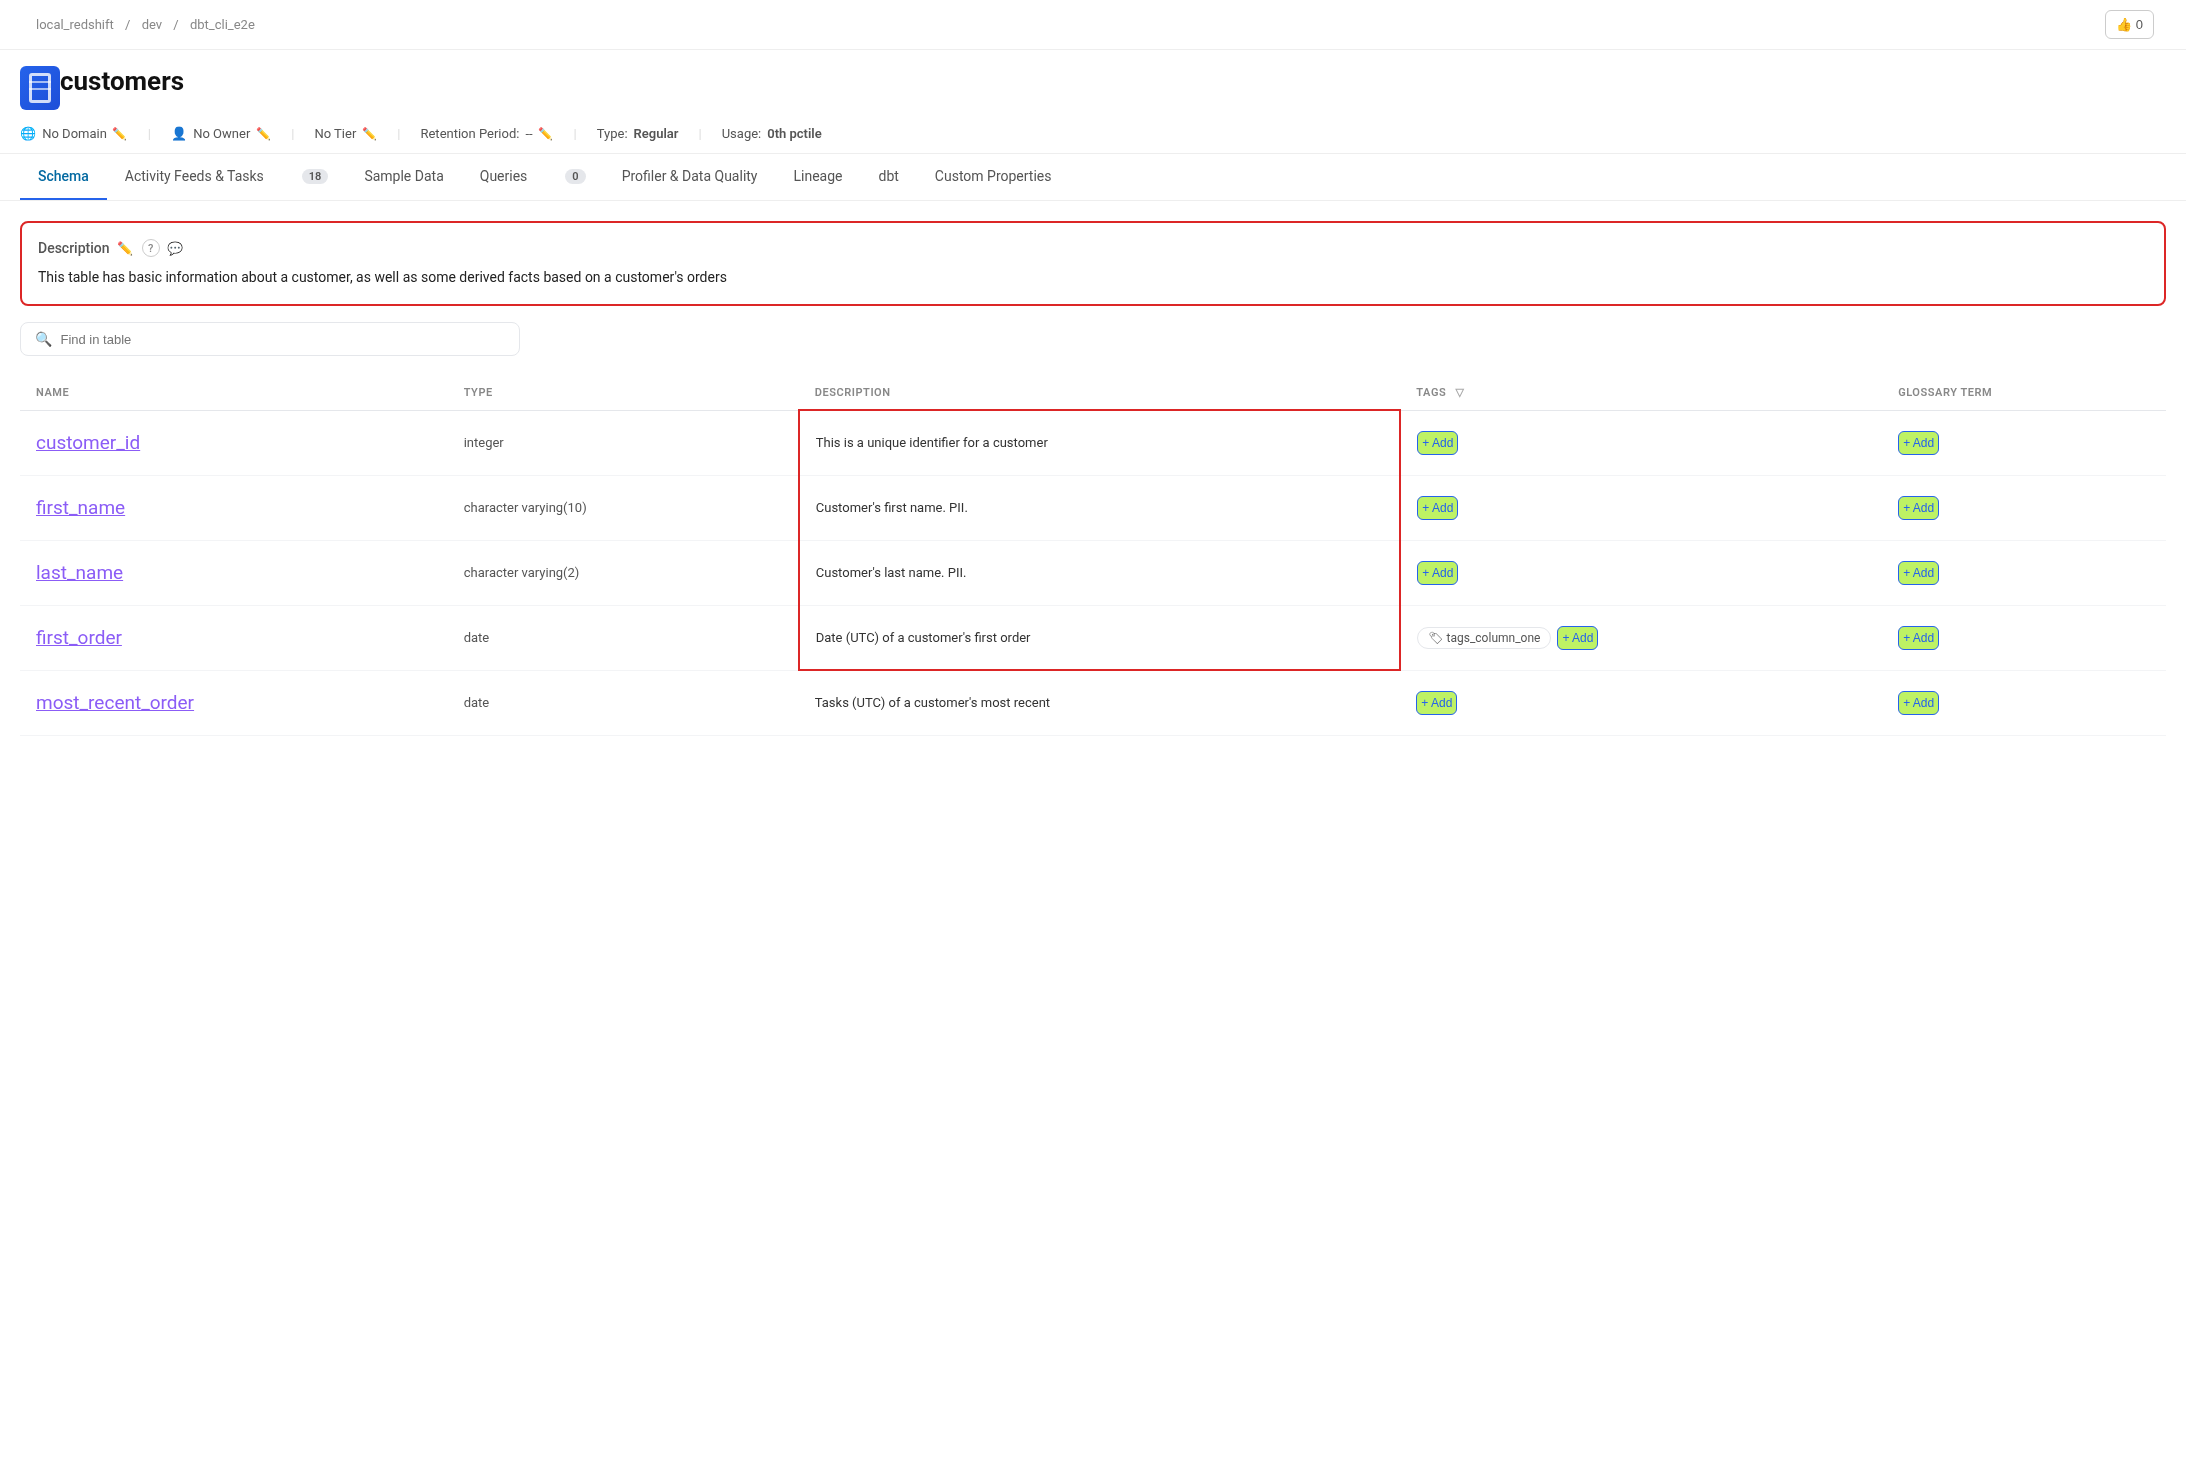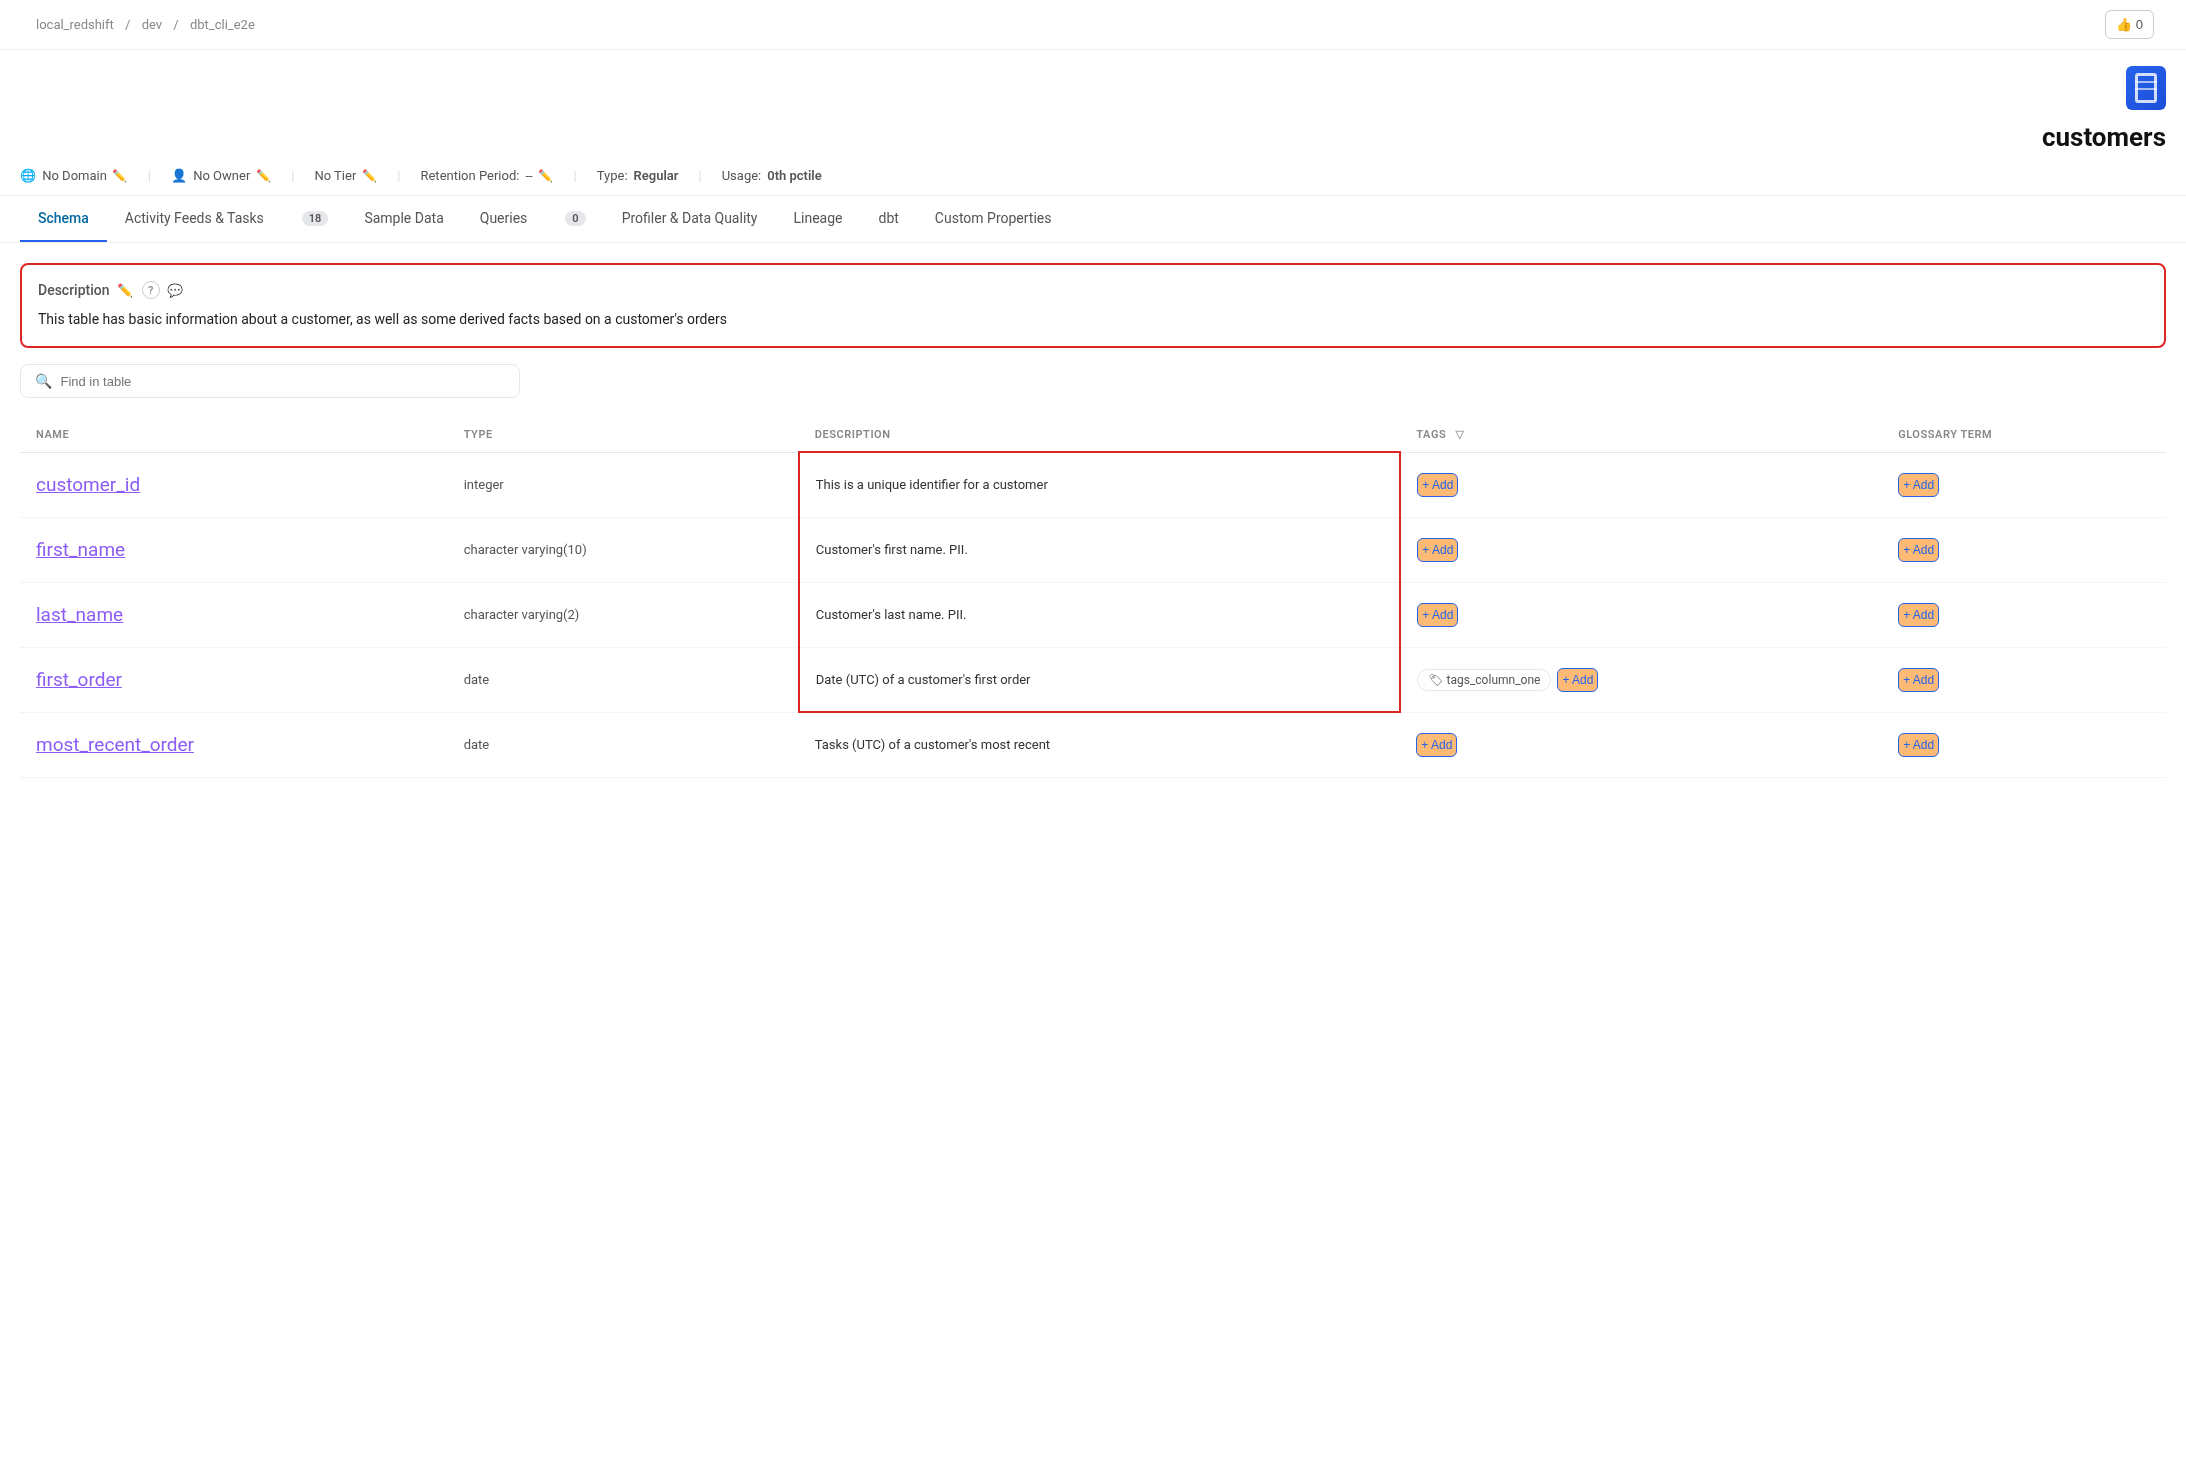--- a/index.html
+++ b/index.html
@@ -11,23 +11,22 @@
     }
     .breadcrumb { font-size: 13px; color: #555; }
     .breadcrumb span { color: #888; margin: 0 4px; }
     .top-actions { display: flex; gap: 8px; }
     .top-actions button {
       border: 1px solid #ccc; background: #fff; border-radius: 6px;
       padding: 6px 10px; cursor: pointer; font-size: 13px; color: #555;
     }
 
     .page-header {
-      display: flex; align-items: flex-end; gap: 12px;
+      display: flex; align-items: flex-start; 
       padding: 16px 20px 8px;
-      flex-direction: column;
     }
     .table-icon {
       width: 40px; height: 44px;
       background: linear-gradient(135deg, #2563eb, #1d4ed8);
       border-radius: 6px;
       display: flex; align-items: center; justify-content: center;
     }
     .table-icon-inner {
       width: 22px; height: 30px;
       border: 3px solid rgba(255,255,255,0.8);
@@ -116,21 +115,21 @@
 
     .tags-cell { display: flex; flex-wrap: wrap; gap: 6px; align-items: center; }
     .tag-chip {
       display: flex; align-items: center; gap: 4px;
       border: 1px solid #e5e7eb; border-radius: 16px;
       padding: 3px 10px; font-size: 12px; color: #555;
     }
     .add-btn {
       border: 1px solid #2563eb; border-radius: 6px;
       padding: 4px 4px; font-size: 12px; color: #2563eb;
-      cursor: pointer; background: #fdba74;
+      cursor: pointer; background: #bef264;
     }
   </style>
 </head>
 <body>
 
 <div class="top-bar">
   <div class="breadcrumb">
     <span>local_redshift</span>
     <span>/</span>
     <span>dev</span>

